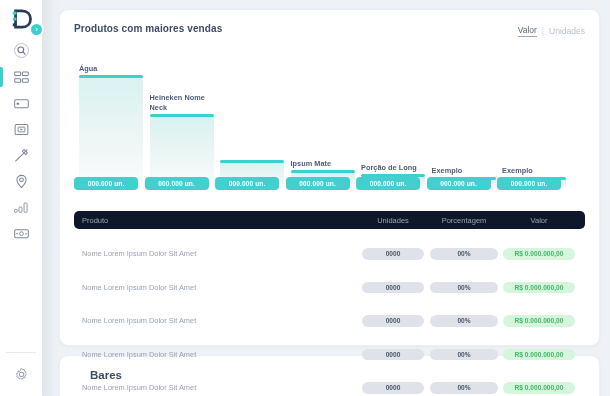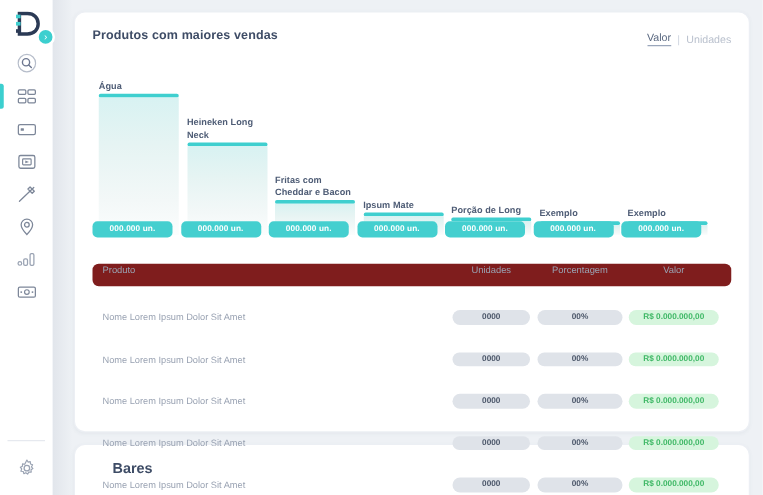--- a/index.html
+++ b/index.html
@@ -97,22 +97,22 @@
     position: absolute; width: 64px; height: 13px;
     background: #44cfcf; border-radius: 4px;
     color: #fff; font-size: 6.6px; font-weight: 700;
     display: flex; align-items: center; justify-content: center;
     letter-spacing: .1px;
   }
 
   
   .table { margin-top: 23px; }
   .thead {
-    display: flex; align-items: flex-start; height: 18px;
-    background: #7f1d1d; border-radius: 5px; padding: 0 8px;
+    display: flex; align-items: center; height: 18px;
+    background: #0f172a; border-radius: 5px; padding: 0 8px;
   }
   .th { font-size: 7.5px; color: #9aa3b3; }
   .th-prod { flex: 1 1 auto; }
   .th-un { width: 68px; text-align: center; }
   .th-pc { width: 74px; text-align: center; }
   .th-val { width: 76px; text-align: center; }
 
   .trow { display: flex; align-items: center; height: 17.5px; padding: 0 8px; margin-top: 16px; }
   .td-prod { flex: 1 1 auto; font-size: 7.4px; color: #99a2b2; }
   .td-un, .td-pc, .td-val { display: flex; justify-content: center; }
@@ -250,28 +250,27 @@
 
       <div class="chart" id="chart">
           <div class="bar-col" style="left: 0px;">
             <div class="bar-label">Água</div>
             <div class="bar-body">
               <div class="bar-cap"></div>
               <div class="bar-fill" style="height: 110px;"></div>
             </div>
           </div>
           <div class="bar-col" style="left: 70.5px;">
-            <div class="bar-label">Heineken Long Neck</div>
+            <div class="bar-label">Heineken Nome Neck</div>
             <div class="bar-body">
               <div class="bar-cap"></div>
               <div class="bar-fill" style="height: 71px;"></div>
             </div>
           </div>
           <div class="bar-col" style="left: 141px;">
-            <div class="bar-label">Fritas com Cheddar e Bacon</div>
             <div class="bar-body">
               <div class="bar-cap"></div>
               <div class="bar-fill" style="height: 25px;"></div>
             </div>
           </div>
           <div class="bar-col" style="left: 211.5px;">
             <div class="bar-label">Ipsum Mate</div>
             <div class="bar-body">
               <div class="bar-cap"></div>
               <div class="bar-fill" style="height: 15px;"></div>

